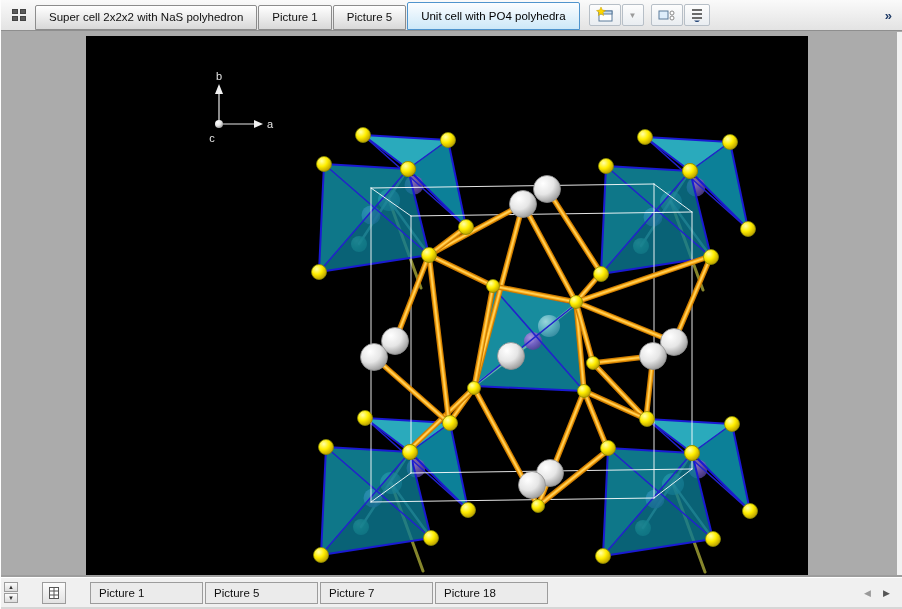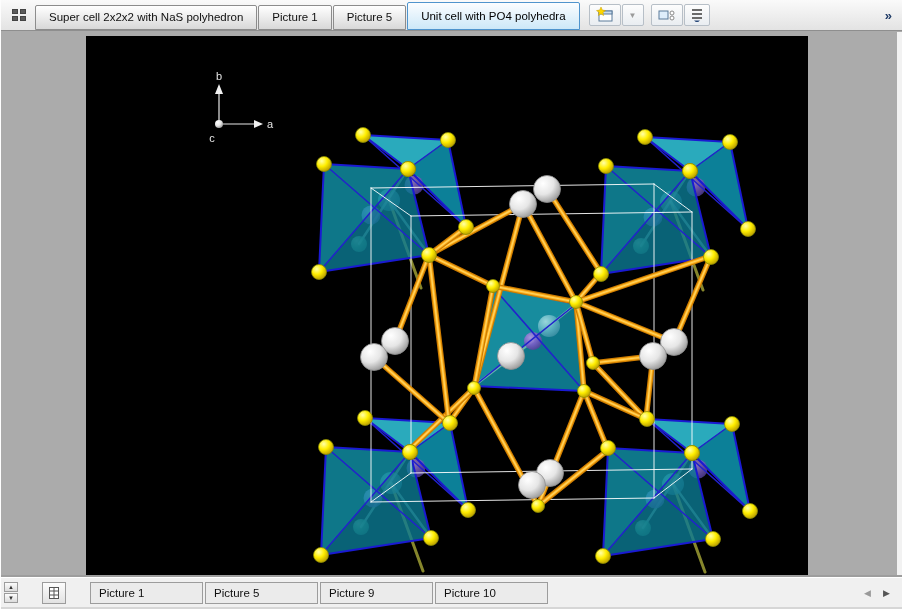--- a/index.html
+++ b/index.html
@@ -419,22 +419,22 @@
         <rect x="0.5" y="0.5" width="13" height="11" fill="#ffffff" stroke="#555"></rect>
         <line x1="0.5" y1="4" x2="13.5" y2="4" stroke="#555"></line>
         <line x1="0.5" y1="8" x2="13.5" y2="8" stroke="#555"></line>
         <line x1="5" y1="0.5" x2="5" y2="11.5" stroke="#555"></line>
         <line x1="9.5" y1="0.5" x2="9.5" y2="11.5" stroke="#555"></line>
       </svg>
     </button>
     <div id="bottomTabs">
         <div class="btab">Picture 1</div>
         <div class="btab">Picture 5</div>
-        <div class="btab">Picture 9</div>
-        <div class="btab">Picture 10</div>
+        <div class="btab">Picture 7</div>
+        <div class="btab">Picture 18</div>
       </div>
     <div class="nav-arrows">
       <button class="nav-btn dim">◀</button>
       <button class="nav-btn">▶</button>
     </div>
   </div>
 
 </div>
 
 </body></html>

